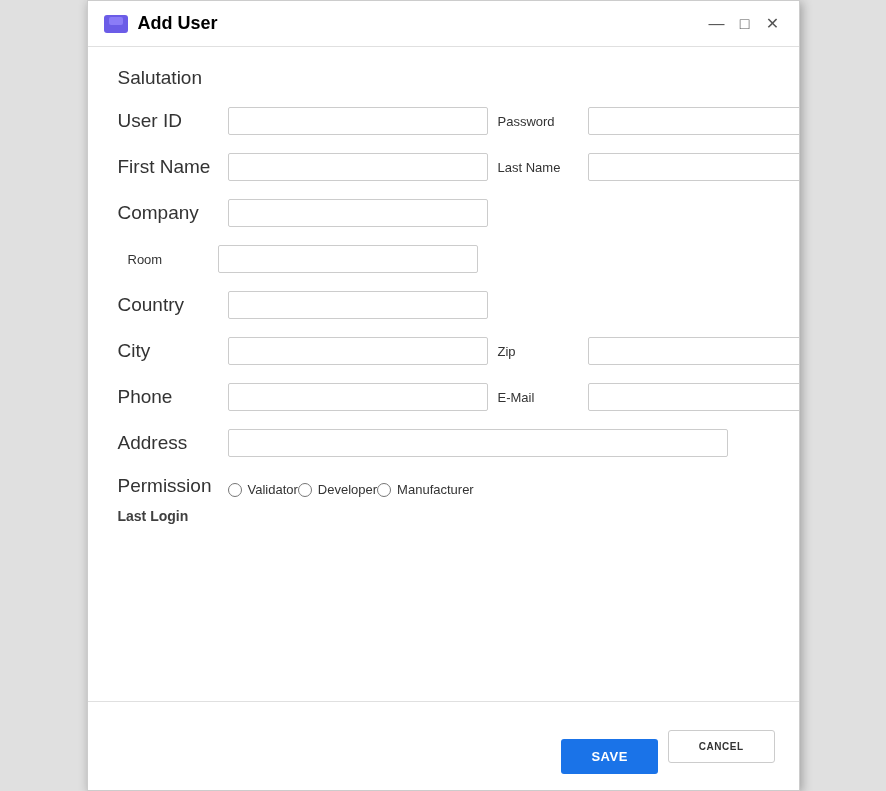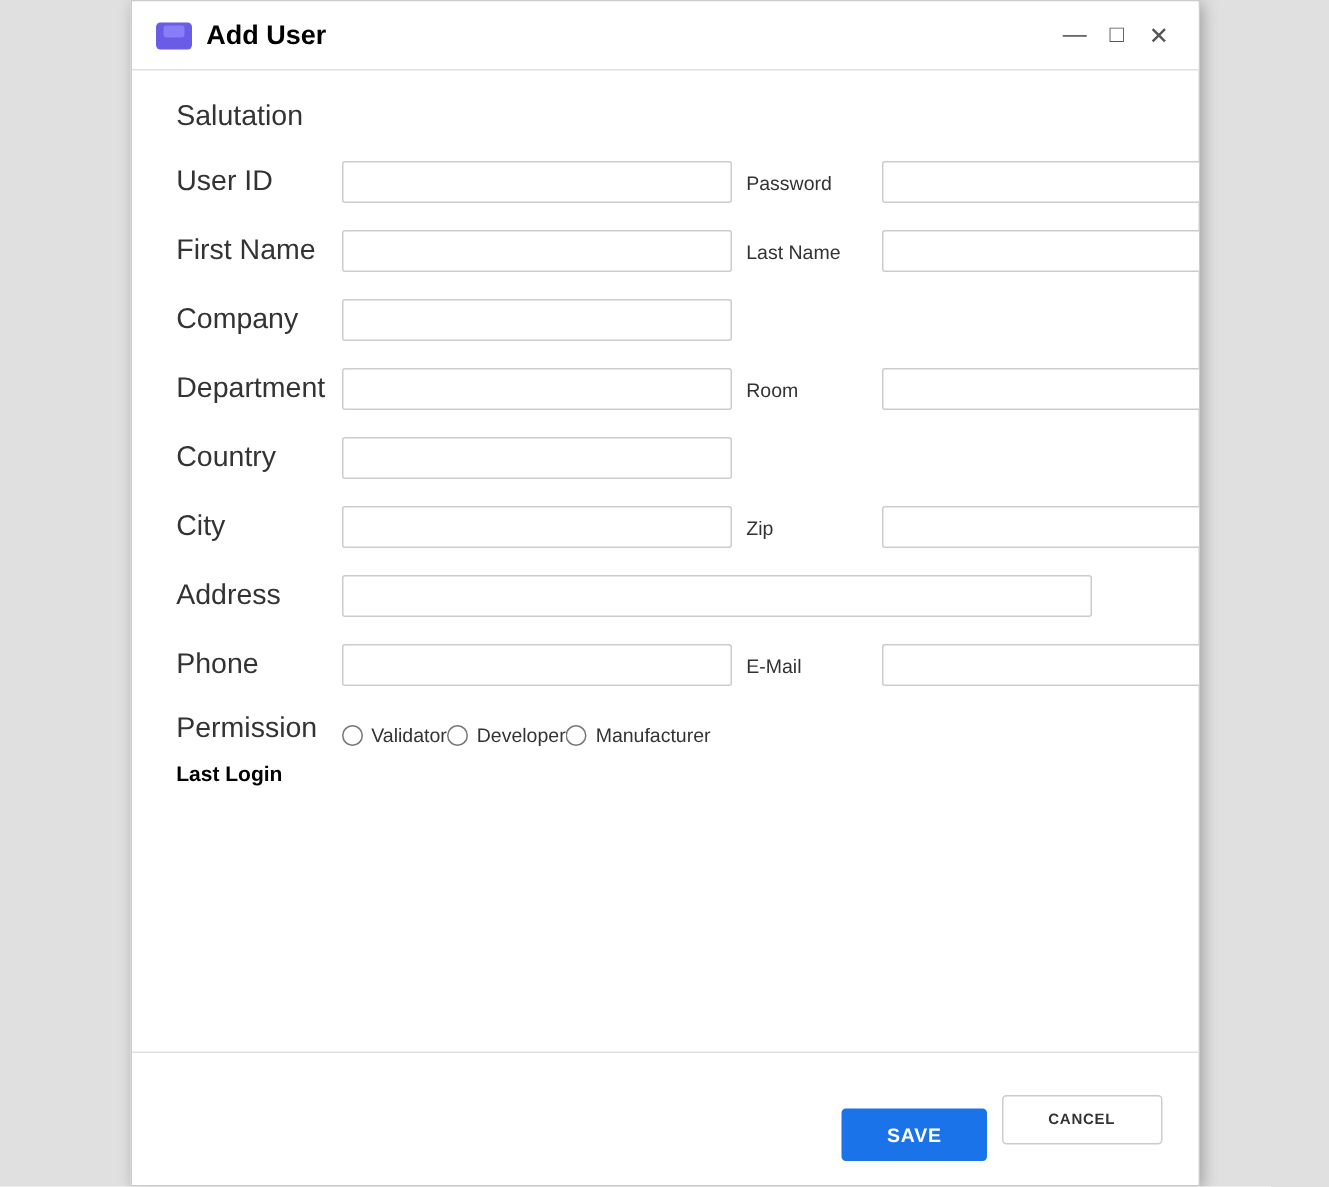--- a/index.html
+++ b/index.html
@@ -172,21 +172,21 @@
     }
 
     .last-login-section {
       margin-top: 10px;
       margin-bottom: 20px;
     }
 
     .last-login-label {
       font-size: 14px;
       font-weight: bold;
-      color: #000000;
+      color: #404040;
     }
 
     .dialog-footer {
       display: flex;
       justify-content: flex-end;
       align-items: center;
       padding: 16px 24px;
       gap: 10px;
       border-top: 1px solid #e0e0e0;
     }
@@ -260,24 +260,20 @@
         <input type="text" class="form-input" style="width: 260px;">
       </div>
     </div>
 
     <div class="form-row">
       <span class="form-label">Company</span>
       <input type="text" class="form-input input-short" style="">
     </div>
 
     <div class="form-row">
-      <div class="form-group-left">
-        <span class="form-label">Department</span>
-        <input type="text" class="form-input input-short" style="">
-      </div>
       <div class="form-group-right">
         <span class="form-label label-right">Room</span>
         <input type="text" class="form-input" style="width: 260px;">
       </div>
     </div>
 
     <div class="form-row">
       <span class="form-label">Country</span>
       <input type="text" class="form-input input-short" style="">
     </div>
@@ -287,33 +283,33 @@
         <span class="form-label">City</span>
         <input type="text" class="form-input input-short" style="">
       </div>
       <div class="form-group-right">
         <span class="form-label label-right">Zip</span>
         <input type="text" class="form-input" style="width: 260px;">
       </div>
     </div>
 
     <div class="form-row">
-      <span class="form-label">Address</span>
-      <input type="text" class="form-input" style="width: 500px;">
-    </div>
-
-    <div class="form-row">
       <div class="form-group-left">
         <span class="form-label">Phone</span>
         <input type="text" class="form-input input-short" style="">
       </div>
       <div class="form-group-right">
         <span class="form-label label-right">E-Mail</span>
         <input type="text" class="form-input" style="width: 260px;">
       </div>
+    </div>
+
+    <div class="form-row">
+      <span class="form-label">Address</span>
+      <input type="text" class="form-input" style="width: 500px;">
     </div>
 
     <div class="permission-section">
       <span class="form-label">Permission</span>
       <div class="permission-options">
         <label class="radio-option">
           <input type="radio" name="permission" value="validator" style="">
           <span>Validator</span>
         </label>
         <label class="radio-option">

